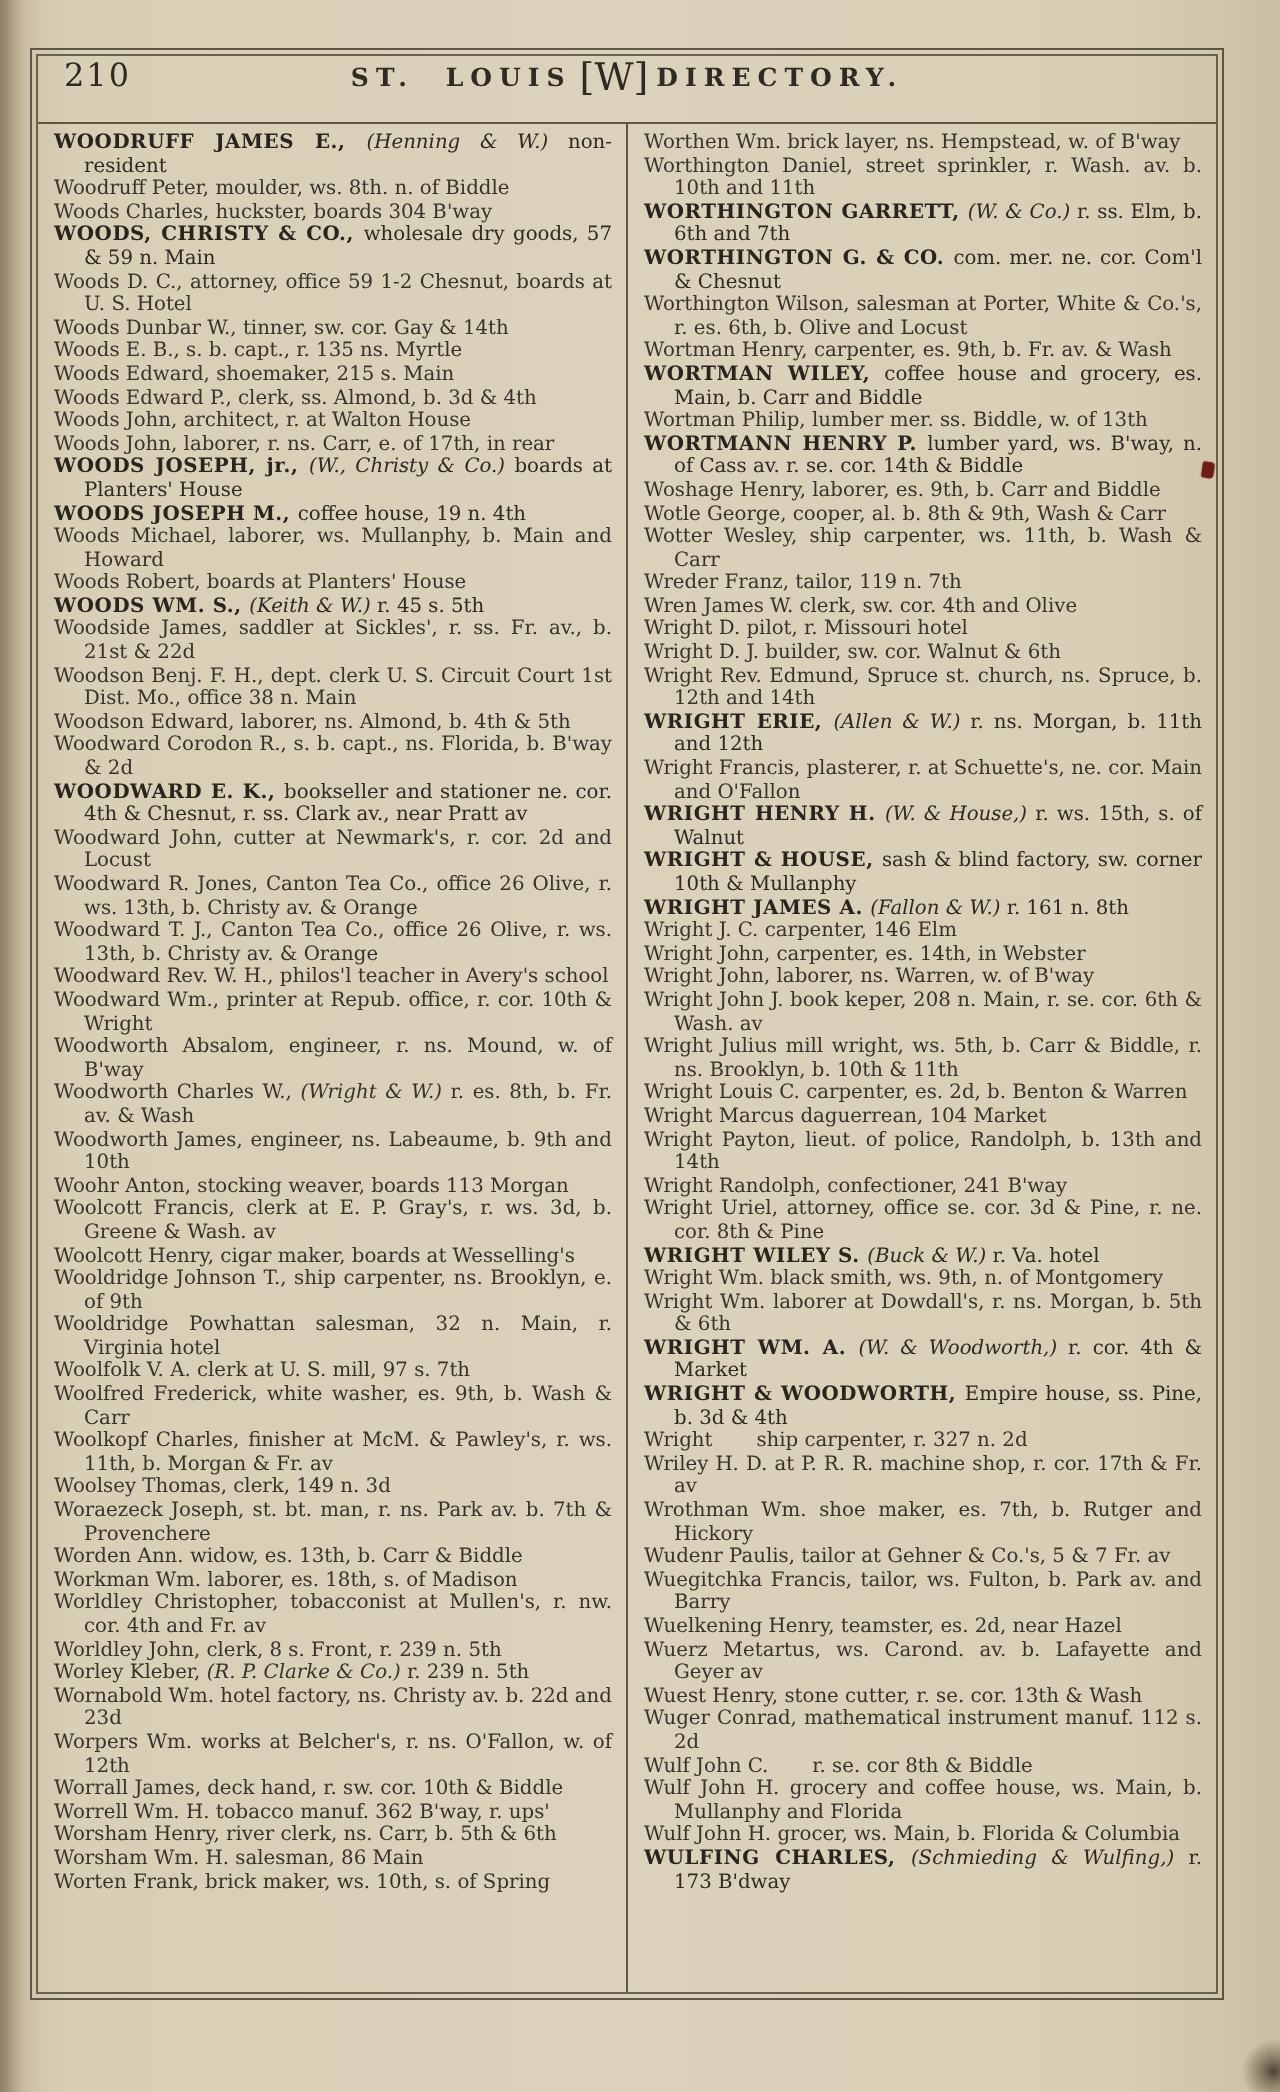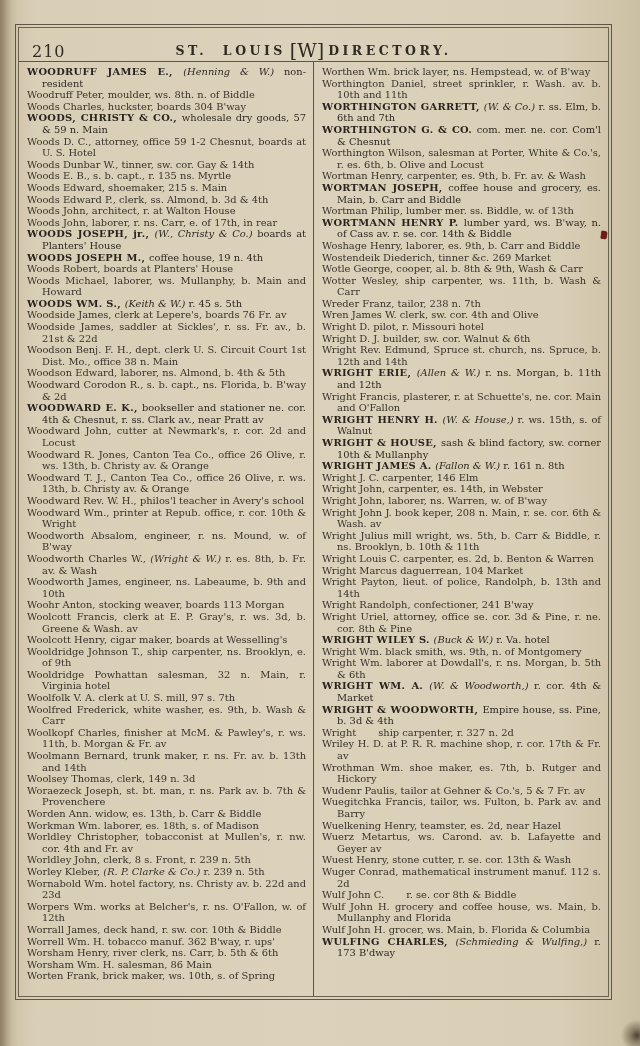--- a/index.html
+++ b/index.html
@@ -9,21 +9,21 @@
     background:
       radial-gradient(circle at 99.5% 99%, rgba(35,25,15,.75) 0px, rgba(50,38,24,.45) 6px, rgba(60,48,30,0) 16px),
       linear-gradient(90deg,#a89a7d 0px,#c3b698 8px,#d2c6ac 18px,#d9ceb6 34px,#dcd1ba 300px,#d9ceb6 560px,#d0c4a9 615px,#cbbfa3 640px),
       linear-gradient(#c9bda4,#d9ceb6 40px);
     color:#38332a;
   }
   .frame{position:absolute;left:15px;top:24px;right:28px;bottom:46px;border:1px solid #5e5644;}
   .frame-inner{position:absolute;inset:2px;border:1px solid #6a6250;display:flex;flex-direction:column;}
   .hdr{
     position:relative;height:33px;flex:0 0 33px;border-bottom:1px solid #5e5644;
-    display:flex;align-items:flex-end;
+    display:flex;align-items:flex-start;
   }
   .pagenum{margin-left:13px;font-size:16px;letter-spacing:1px;color:#2f2a22;}
   .title{
     position:absolute;left:0;right:0;text-align:center;
     font-size:12.5px;letter-spacing:3.5px;word-spacing:8px;color:#2f2a22;font-weight:bold;
     white-space:nowrap;
   }
   .title .bracket{font-size:19px;font-weight:normal;letter-spacing:0;vertical-align:-2px;padding:0 4px;}
   .cols{flex:1;display:flex;overflow:hidden;}
   .col{flex:1;padding:4px 7px 2px 8px;overflow:hidden;text-align:justify;}
@@ -63,24 +63,23 @@
             <div class="entry lead-bold"><b>WOODS, CHRISTY &amp; CO., </b>wholesale dry goods, 57 &amp; 59 n. Main</div>
             <div class="entry">Woods D. C., attorney, office 59 1-2 Chesnut, boards at U. S. Hotel</div>
             <div class="entry">Woods Dunbar W., tinner, sw. cor. Gay &amp; 14th</div>
             <div class="entry">Woods E. B., s. b. capt., r. 135 ns. Myrtle</div>
             <div class="entry">Woods Edward, shoemaker, 215 s. Main</div>
             <div class="entry">Woods Edward P., clerk, ss. Almond, b. 3d &amp; 4th</div>
             <div class="entry">Woods John, architect, r. at Walton House</div>
             <div class="entry">Woods John, laborer, r. ns. Carr, e. of 17th, in rear</div>
             <div class="entry lead-bold"><b>WOODS JOSEPH, jr., </b><i>(W., Christy &amp; Co.)</i> boards at Planters' House</div>
             <div class="entry lead-bold"><b>WOODS JOSEPH M., </b>coffee house, 19 n. 4th</div>
+            <div class="entry">Woods Michael, laborer, ws. Mullanphy, b. Main and Howard</div>
             <div class="entry">Woods Robert, boards at Planters' House</div>
-            <div class="entry">Woods Michael, laborer, ws. Mullanphy, b. Main and Howard</div>
             <div class="entry lead-bold"><b>WOODS WM. S., </b><i>(Keith &amp; W.)</i> r. 45 s. 5th</div>
-            <div class="entry">Woodside James, clerk at Lepere's, boards 76 Fr. av</div>
             <div class="entry">Woodside James, saddler at Sickles', r. ss. Fr. av., b. 21st &amp; 22d</div>
             <div class="entry">Woodson Benj. F. H., dept. clerk U. S. Circuit Court 1st Dist. Mo., office 38 n. Main</div>
             <div class="entry">Woodson Edward, laborer, ns. Almond, b. 4th &amp; 5th</div>
             <div class="entry">Woodward Corodon R., s. b. capt., ns. Florida, b. B'way &amp; 2d</div>
             <div class="entry lead-bold"><b>WOODWARD E. K., </b>bookseller and stationer ne. cor. 4th &amp; Chesnut, r. ss. Clark av., near Pratt av</div>
             <div class="entry">Woodward John, cutter at Newmark's, r. cor. 2d and Locust</div>
             <div class="entry">Woodward R. Jones, Canton Tea Co., office 26 Olive, r. ws. 13th, b. Christy av. &amp; Orange</div>
             <div class="entry">Woodward T. J., Canton Tea Co., office 26 Olive, r. ws. 13th, b. Christy av. &amp; Orange</div>
             <div class="entry">Woodward Rev. W. H., philos'l teacher in Avery's school</div>
             <div class="entry">Woodward Wm., printer at Repub. office, r. cor. 10th &amp; Wright</div>
@@ -88,21 +87,20 @@
             <div class="entry">Woodworth Charles W., <i>(Wright &amp; W.)</i> r. es. 8th, b. Fr. av. &amp; Wash</div>
             <div class="entry">Woodworth James, engineer, ns. Labeaume, b. 9th and 10th</div>
             <div class="entry">Woohr Anton, stocking weaver, boards 113 Morgan</div>
             <div class="entry">Woolcott Francis, clerk at E. P. Gray's, r. ws. 3d, b. Greene &amp; Wash. av</div>
             <div class="entry">Woolcott Henry, cigar maker, boards at Wesselling's</div>
             <div class="entry">Wooldridge Johnson T., ship carpenter, ns. Brooklyn, e. of 9th</div>
             <div class="entry">Wooldridge Powhattan salesman, 32 n. Main, r. Virginia hotel</div>
             <div class="entry">Woolfolk V. A. clerk at U. S. mill, 97 s. 7th</div>
             <div class="entry">Woolfred Frederick, white washer, es. 9th, b. Wash &amp; Carr</div>
             <div class="entry">Woolkopf Charles, finisher at McM. &amp; Pawley's, r. ws. 11th, b. Morgan &amp; Fr. av</div>
-            <div class="entry">Woolmann Bernard, trunk maker, r. ns. Fr. av. b. 13th and 14th</div>
             <div class="entry">Woolsey Thomas, clerk, 149 n. 3d</div>
             <div class="entry">Woraezeck Joseph, st. bt. man, r. ns. Park av. b. 7th &amp; Provenchere</div>
             <div class="entry">Worden Ann. widow, es. 13th, b. Carr &amp; Biddle</div>
             <div class="entry">Workman Wm. laborer, es. 18th, s. of Madison</div>
             <div class="entry">Worldley Christopher, tobacconist at Mullen's, r. nw. cor. 4th and Fr. av</div>
             <div class="entry">Worldley John, clerk, 8 s. Front, r. 239 n. 5th</div>
             <div class="entry">Worley Kleber, <i>(R. P. Clarke &amp; Co.)</i> r. 239 n. 5th</div>
             <div class="entry">Wornabold Wm. hotel factory, ns. Christy av. b. 22d and 23d</div>
             <div class="entry">Worpers Wm. works at Belcher's, r. ns. O'Fallon, w. of 12th</div>
             <div class="entry">Worrall James, deck hand, r. sw. cor. 10th &amp; Biddle</div>
@@ -111,28 +109,27 @@
             <div class="entry">Worsham Wm. H. salesman, 86 Main</div>
             <div class="entry">Worten Frank, brick maker, ws. 10th, s. of Spring</div>
           </div>
         <div class="col right">
             <div class="entry">Worthen Wm. brick layer, ns. Hempstead, w. of B'way</div>
             <div class="entry">Worthington Daniel, street sprinkler, r. Wash. av. b. 10th and 11th</div>
             <div class="entry lead-bold"><b>WORTHINGTON GARRETT, </b><i>(W. &amp; Co.)</i> r. ss. Elm, b. 6th and 7th</div>
             <div class="entry lead-bold"><b>WORTHINGTON G. &amp; CO. </b>com. mer. ne. cor. Com'l &amp; Chesnut</div>
             <div class="entry">Worthington Wilson, salesman at Porter, White &amp; Co.'s, r. es. 6th, b. Olive and Locust</div>
             <div class="entry">Wortman Henry, carpenter, es. 9th, b. Fr. av. &amp; Wash</div>
-            <div class="entry lead-bold"><b>WORTMAN JOSEPH, </b>coffee house and grocery, es. Main, b. Carr and Biddle</div>
+            <div class="entry lead-bold"><b>WORTMAN WILEY, </b>coffee house and grocery, es. Main, b. Carr and Biddle</div>
             <div class="entry">Wortman Philip, lumber mer. ss. Biddle, w. of 13th</div>
             <div class="entry lead-bold"><b>WORTMANN HENRY P. </b>lumber yard, ws. B'way, n. of Cass av. r. se. cor. 14th &amp; Biddle</div>
             <div class="entry">Woshage Henry, laborer, es. 9th, b. Carr and Biddle</div>
-            <div class="entry">Wostendeik Diederich, tinner &amp;c. 269 Market</div>
             <div class="entry">Wotle George, cooper, al. b. 8th &amp; 9th, Wash &amp; Carr</div>
             <div class="entry">Wotter Wesley, ship carpenter, ws. 11th, b. Wash &amp; Carr</div>
-            <div class="entry">Wreder Franz, tailor, 238 n. 7th</div>
+            <div class="entry">Wreder Franz, tailor, 119 n. 7th</div>
             <div class="entry">Wren James W. clerk, sw. cor. 4th and Olive</div>
             <div class="entry">Wright D. pilot, r. Missouri hotel</div>
             <div class="entry">Wright D. J. builder, sw. cor. Walnut &amp; 6th</div>
             <div class="entry">Wright Rev. Edmund, Spruce st. church, ns. Spruce, b. 12th and 14th</div>
             <div class="entry lead-bold"><b>WRIGHT ERIE, </b><i>(Allen &amp; W.)</i> r. ns. Morgan, b. 11th and 12th</div>
             <div class="entry">Wright Francis, plasterer, r. at Schuette's, ne. cor. Main and O'Fallon</div>
             <div class="entry lead-bold"><b>WRIGHT HENRY H. </b><i>(W. &amp; House,)</i> r. ws. 15th, s. of Walnut</div>
             <div class="entry lead-bold"><b>WRIGHT &amp; HOUSE, </b>sash &amp; blind factory, sw. corner 10th &amp; Mullanphy</div>
             <div class="entry lead-bold"><b>WRIGHT JAMES A. </b><i>(Fallon &amp; W.)</i> r. 161 n. 8th</div>
             <div class="entry">Wright J. C. carpenter, 146 Elm</div>

